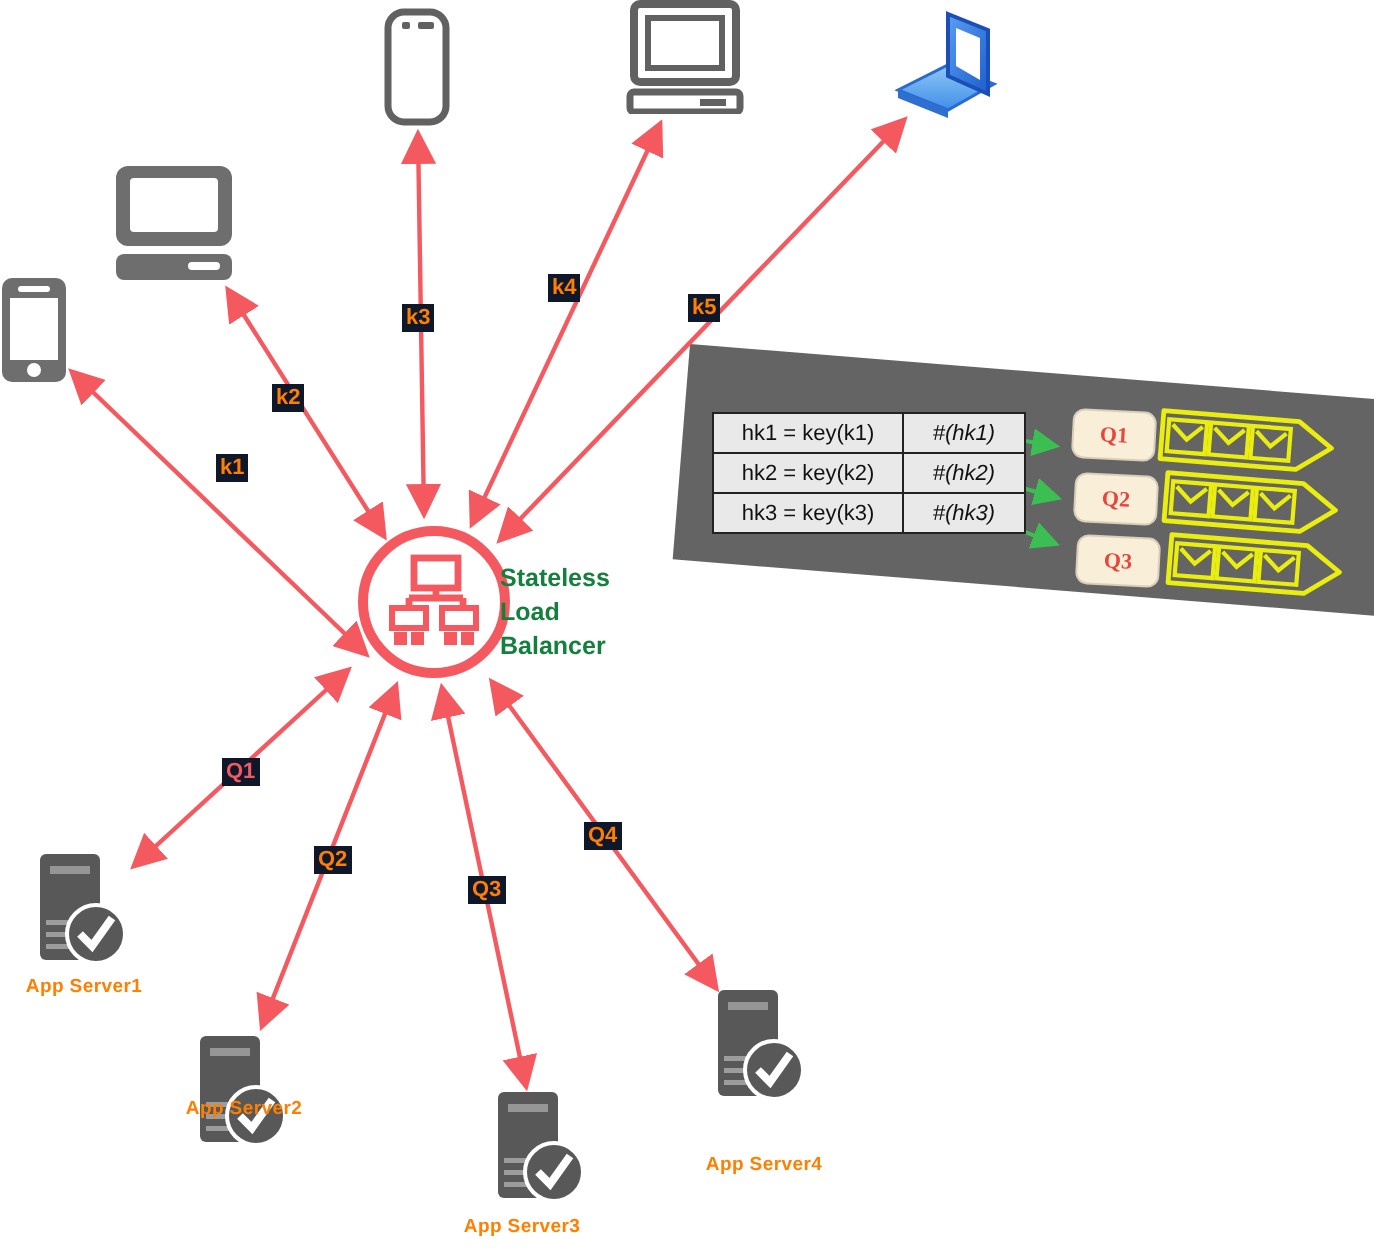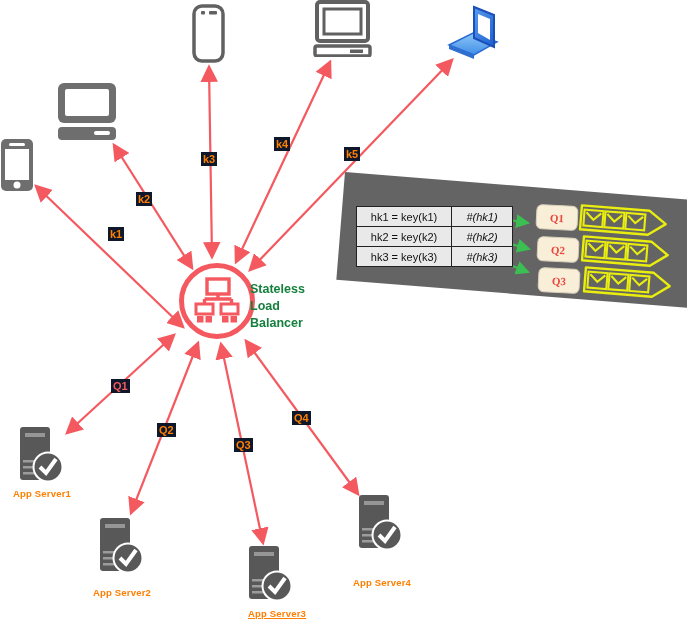--- a/index.html
+++ b/index.html
@@ -235,34 +235,34 @@
     <svg width="50" height="58" viewBox="0 0 50 58">
       <rect x="6" y="0" width="30" height="53" rx="3" fill="#585858"></rect>
       <rect x="11" y="6" width="20" height="4" fill="#969696"></rect>
       <rect x="9" y="33" width="12" height="2.5" fill="#9c9c9c"></rect>
       <rect x="9" y="39" width="12" height="2.5" fill="#9c9c9c"></rect>
       <rect x="9" y="45" width="12" height="2.5" fill="#9c9c9c"></rect>
       <circle cx="34" cy="40" r="14.5" fill="#585858" stroke="#fff" stroke-width="2"></circle>
       <polyline points="26,40 32,46 42,32" fill="none" stroke="#fff" stroke-width="4"></polyline>
     </svg>
   </div>
-  <div class="server-label" style="left:77px;top:587px;">App Server2</div>
+  <div class="server-label" style="left:77px;top:549px;">App Server2</div>
 
   <div class="server" style="left:243px;top:546px;">
     <svg width="50" height="58" viewBox="0 0 50 58">
       <rect x="6" y="0" width="30" height="53" rx="3" fill="#585858"></rect>
       <rect x="11" y="6" width="20" height="4" fill="#969696"></rect>
       <rect x="9" y="33" width="12" height="2.5" fill="#9c9c9c"></rect>
       <rect x="9" y="39" width="12" height="2.5" fill="#9c9c9c"></rect>
       <rect x="9" y="45" width="12" height="2.5" fill="#9c9c9c"></rect>
       <circle cx="34" cy="40" r="14.5" fill="#585858" stroke="#fff" stroke-width="2"></circle>
       <polyline points="26,40 32,46 42,32" fill="none" stroke="#fff" stroke-width="4"></polyline>
     </svg>
   </div>
-  <div class="server-label" style="left:232px;top:608px;text-decoration:underline;">App Server3</div>
+  <div class="server-label" style="left:216px;top:608px;">App Server3</div>
 
   <div class="server" style="left:353px;top:495px;">
     <svg width="50" height="58" viewBox="0 0 50 58">
       <rect x="6" y="0" width="30" height="53" rx="3" fill="#585858"></rect>
       <rect x="11" y="6" width="20" height="4" fill="#969696"></rect>
       <rect x="9" y="33" width="12" height="2.5" fill="#9c9c9c"></rect>
       <rect x="9" y="39" width="12" height="2.5" fill="#9c9c9c"></rect>
       <rect x="9" y="45" width="12" height="2.5" fill="#9c9c9c"></rect>
       <circle cx="34" cy="40" r="14.5" fill="#585858" stroke="#fff" stroke-width="2"></circle>
       <polyline points="26,40 32,46 42,32" fill="none" stroke="#fff" stroke-width="4"></polyline>

